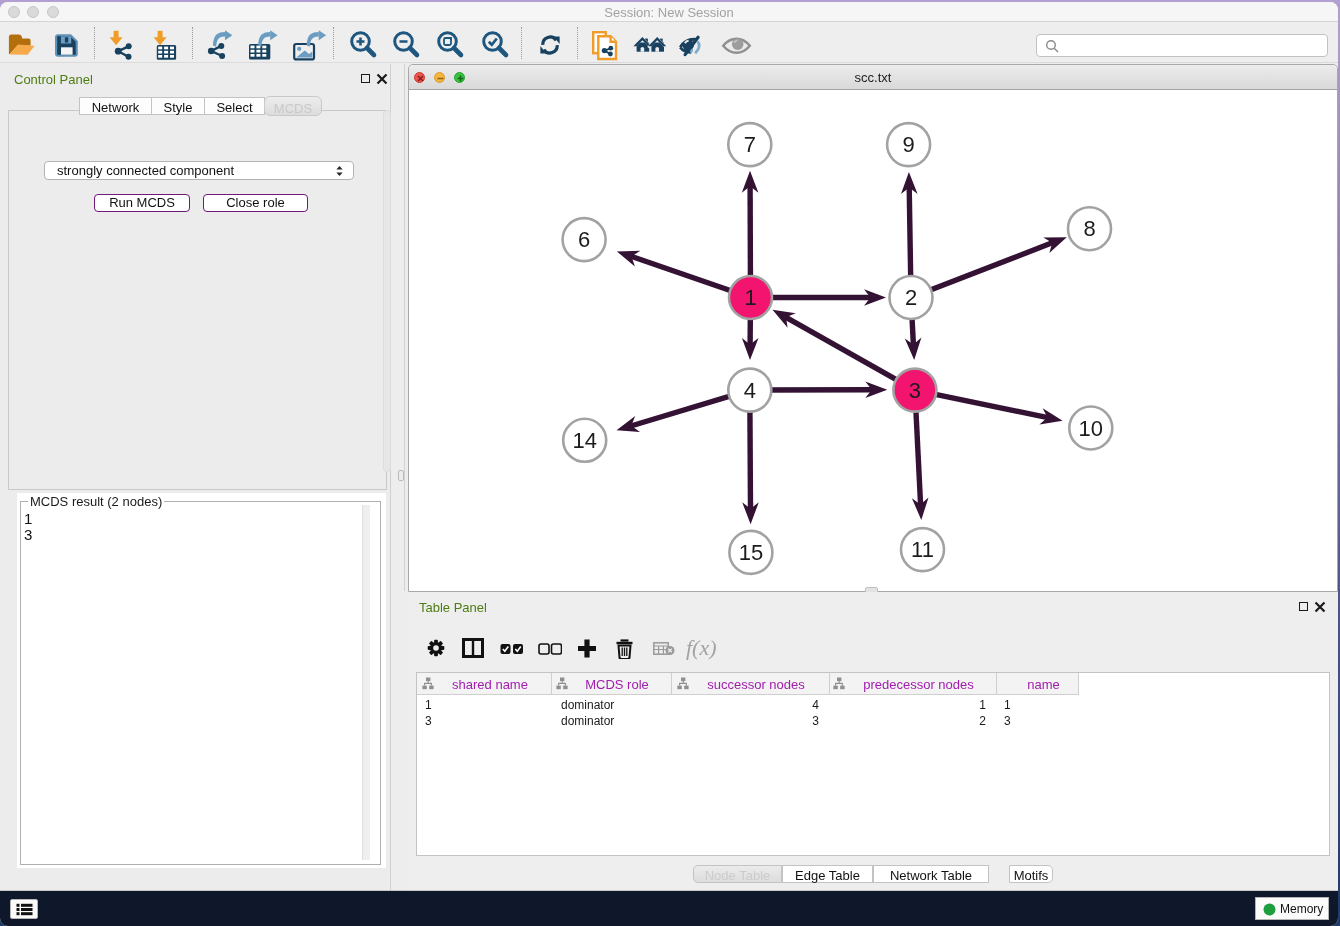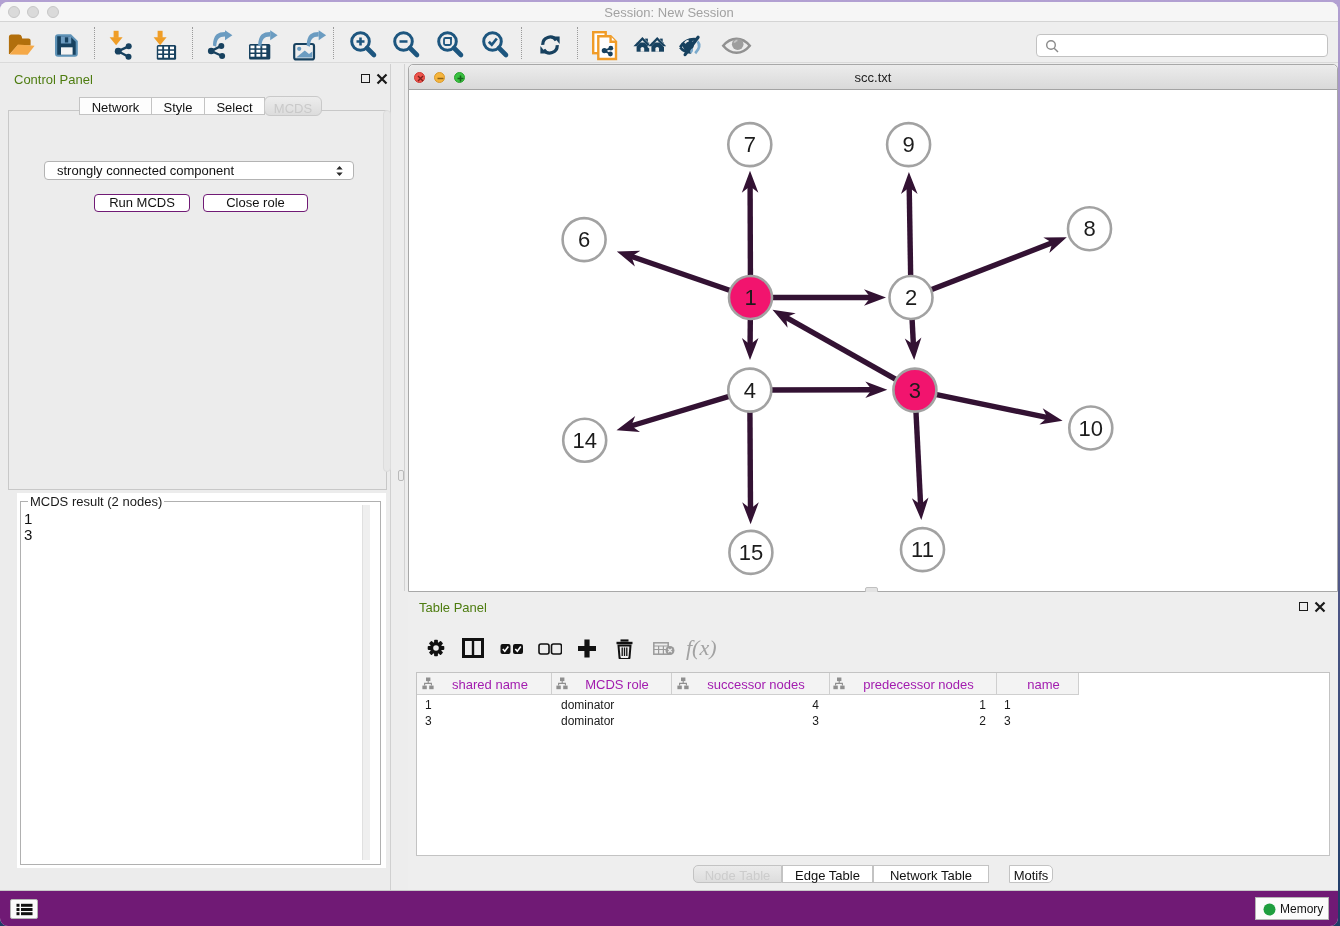--- a/index.html
+++ b/index.html
@@ -31,21 +31,21 @@
 #nettitle { position:absolute; top:5px; width:100%; text-align:center; font-size:13px; color:#1c1c1c; }
 #graph { position:absolute; left:0; top:25px; }
 #tablepanel { position:absolute; left:408px; top:590px; width:930px; height:299px; background:#eeeeee; }
 #tptoolbar { position:absolute; left:8px; top:33px; width:916px; height:42px; }
 #tablebox { position:absolute; left:8px; top:80px; width:914px; height:184px; background:#ffffff; border:1px solid #c3c3c3; }
 #thead { position:absolute; left:0; top:0; width:662px; height:22px; background:#f3f3f3; border-bottom:1px solid #cfcfcf; border-right:1px solid #cfcfcf; }
 .hcol { position:absolute; top:0; height:22px; border-left:1px solid #cfcfcf; }
 .htext { position:absolute; top:4px; width:100%; text-align:center; font-size:13px; color:#a21caf; }
 .trow { position:absolute; font-size:12px; color:#1a1a1a; }
 .btab { position:absolute; top:273px; height:18px; border:1px solid #c3c3c3; background:#fff; font-size:13px; font-weight:500; color:#111; text-align:center; line-height:19px; }
-#statusbar { position:absolute; left:0; top:888px; width:1338px; height:36px; background:#701a75; border-top:1px solid #c8c8c8; }
+#statusbar { position:absolute; left:0; top:888px; width:1338px; height:36px; background:#0f172a; border-top:1px solid #c8c8c8; }
 #memorybtn { position:absolute; left:1255px; top:6px; width:74px; height:23px; background:#fbfbfb; border:1px solid #b4b4b4; font-size:12px; color:#111; }
 #listbtn { position:absolute; left:10px; top:8px; width:28px; height:20px; background:#fbfbfb; border:1px solid #b4b4b4; border-radius:2px; }
 svg text { font-family:"Liberation Sans", sans-serif; }
 </style>
 </head>
 <body>
 <div id="win">
   <div id="titlebar">
     <div class="tl" style="left:8px;"></div>
     <div class="tl" style="left:27px;"></div>

